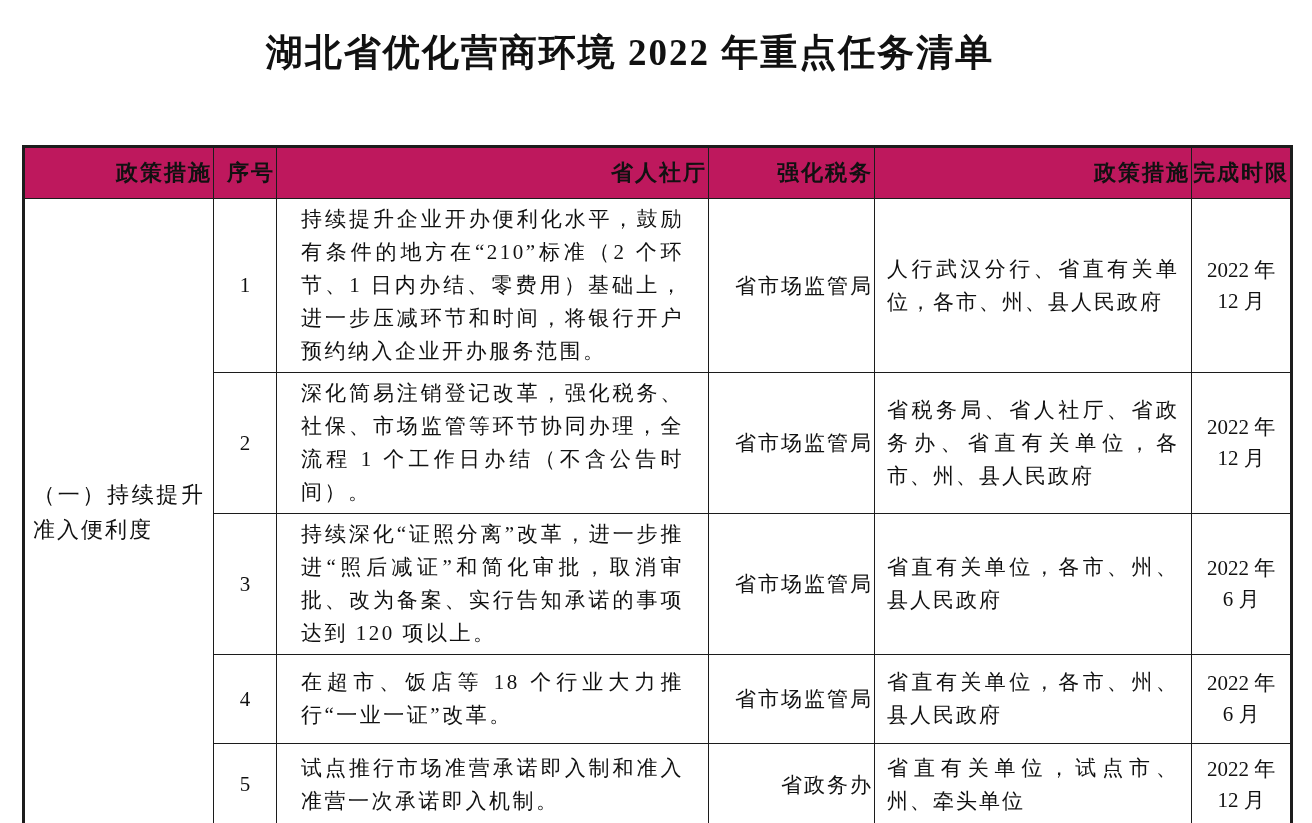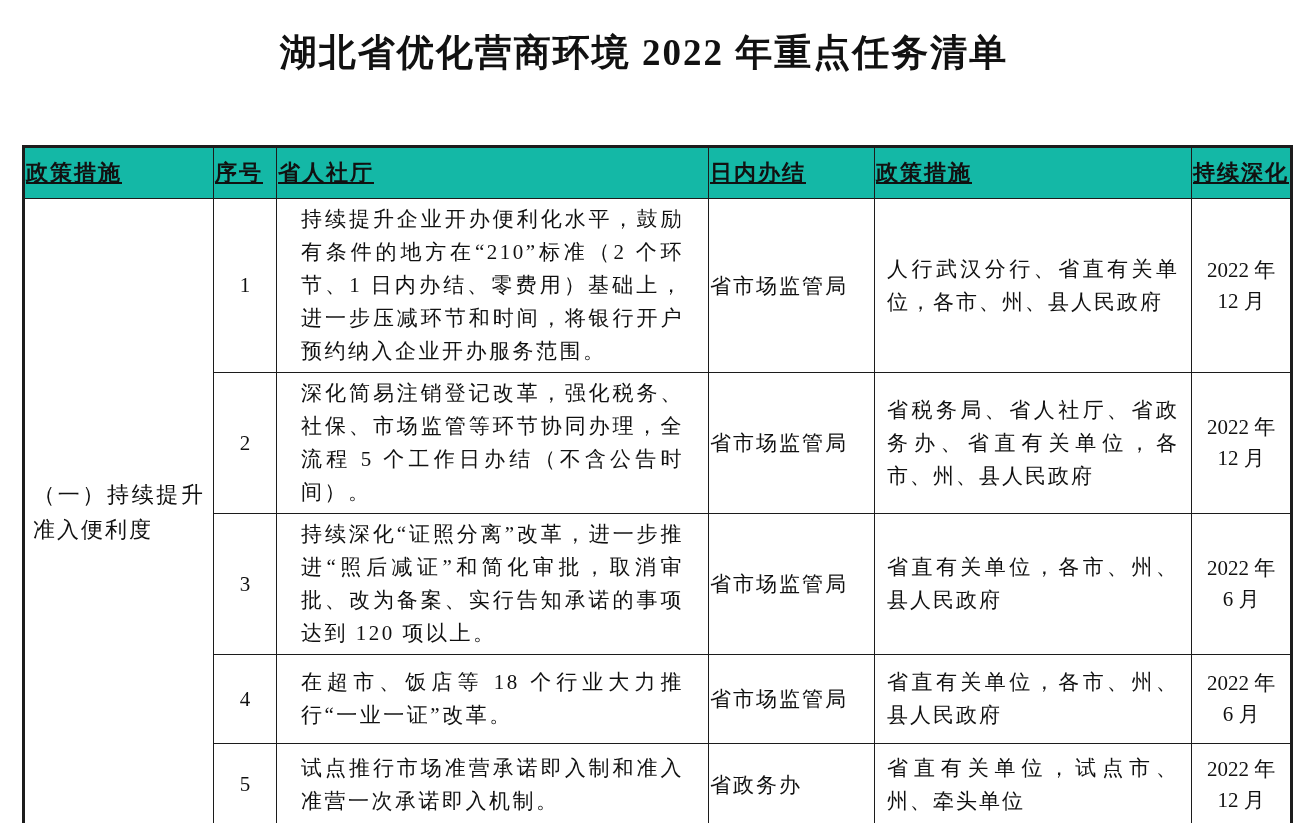--- a/index.html
+++ b/index.html
@@ -9,21 +9,21 @@
   }
   body {
     position: relative;
     width: 1312px;
     height: 823px;
     font-family: "Liberation Serif", serif;
     color: #111111;
   }
   .doc-title {
     position: absolute;
-    left: 14px;
+    left: 0;
     top: 28px;
     width: 1260px;
     margin: 0;
     text-align: center;
     font-size: 37px;
     font-weight: bold;
     letter-spacing: 2px;
     font-family: "Liberation Serif", serif;
   }
   table.task-table {
@@ -39,23 +39,22 @@
   .task-table td {
     border: 1.5px solid #1c1c1c;
     vertical-align: middle;
     overflow: hidden;
   }
   .task-table th {
     font-family: "Liberation Sans", sans-serif;
     font-weight: bold;
     font-size: 22px;
     letter-spacing: 2px;
-    text-align: left;
-    background: #14b8a6;
-    text-decoration: underline;
+    text-align: right;
+    background: #be185d;
   }
   tr.header-row { height: 52px; }
   tr.r1 { height: 166px; }
   tr.r2 { height: 124px; }
   tr.r3 { height: 136px; }
   tr.r4 { height: 89px; }
   tr.r5 { height: 83px; }
   td { font-size: 21px; }
   td.policy-cell {
     padding: 0 8px;
@@ -69,21 +68,21 @@
     font-size: 21px;
   }
   td.task-cell {
     padding: 4px 24px;
     line-height: 33px;
     letter-spacing: 2.5px;
     text-align: justify;
     margin-left: 32px;
   }
   td.lead-cell {
-    text-align: left;
+    text-align: right;
     letter-spacing: 2px;
     margin-left: 19px;
   }
   td.resp-cell {
     padding: 4px 12px;
     line-height: 33px;
     letter-spacing: 2px;
     text-align: justify;
   }
   td.deadline-cell {
@@ -104,40 +103,40 @@
     <col style="width:432px">
     <col style="width:166px">
     <col style="width:317px">
     <col style="width:100px">
   </colgroup>
   <thead>
     <tr class="header-row">
       <th>政策措施</th>
       <th>序号</th>
       <th>省人社厅</th>
-      <th>日内办结</th>
+      <th>强化税务</th>
       <th>政策措施</th>
-      <th>持续深化</th>
+      <th>完成时限</th>
     </tr>
   </thead>
   <tbody>
     <tr class="r1">
       <td class="policy-cell" rowspan="5">（一）持续提升准入便利度</td>
       <td class="serial-cell">1</td>
       <td class="task-cell">持续提升企业开办便利化水平，鼓励有条件的地方在“210”标准（2 个环节、1 日内办结、零费用）基础上，进一步压减环节和时间，将银行开户预约纳入企业开办服务范围。</td>
       <td class="lead-cell">省市场监管局</td>
       <td class="resp-cell">人行武汉分行、省直有关单位，各市、州、县人民政府</td>
       <td class="deadline-cell">
         <div>2022 年</div>
         <div>12 月</div>
       </td>
     </tr>
     <tr class="r2">
       <td class="serial-cell">2</td>
-      <td class="task-cell">深化简易注销登记改革，强化税务、社保、市场监管等环节协同办理，全流程 5 个工作日办结（不含公告时间）。</td>
+      <td class="task-cell">深化简易注销登记改革，强化税务、社保、市场监管等环节协同办理，全流程 1 个工作日办结（不含公告时间）。</td>
       <td class="lead-cell">省市场监管局</td>
       <td class="resp-cell">省税务局、省人社厅、省政务办、省直有关单位，各市、州、县人民政府</td>
       <td class="deadline-cell">
         <div>2022 年</div>
         <div>12 月</div>
       </td>
     </tr>
     <tr class="r3">
       <td class="serial-cell">3</td>
       <td class="task-cell">持续深化“证照分离”改革，进一步推进“照后减证”和简化审批，取消审批、改为备案、实行告知承诺的事项达到 120 项以上。</td>

